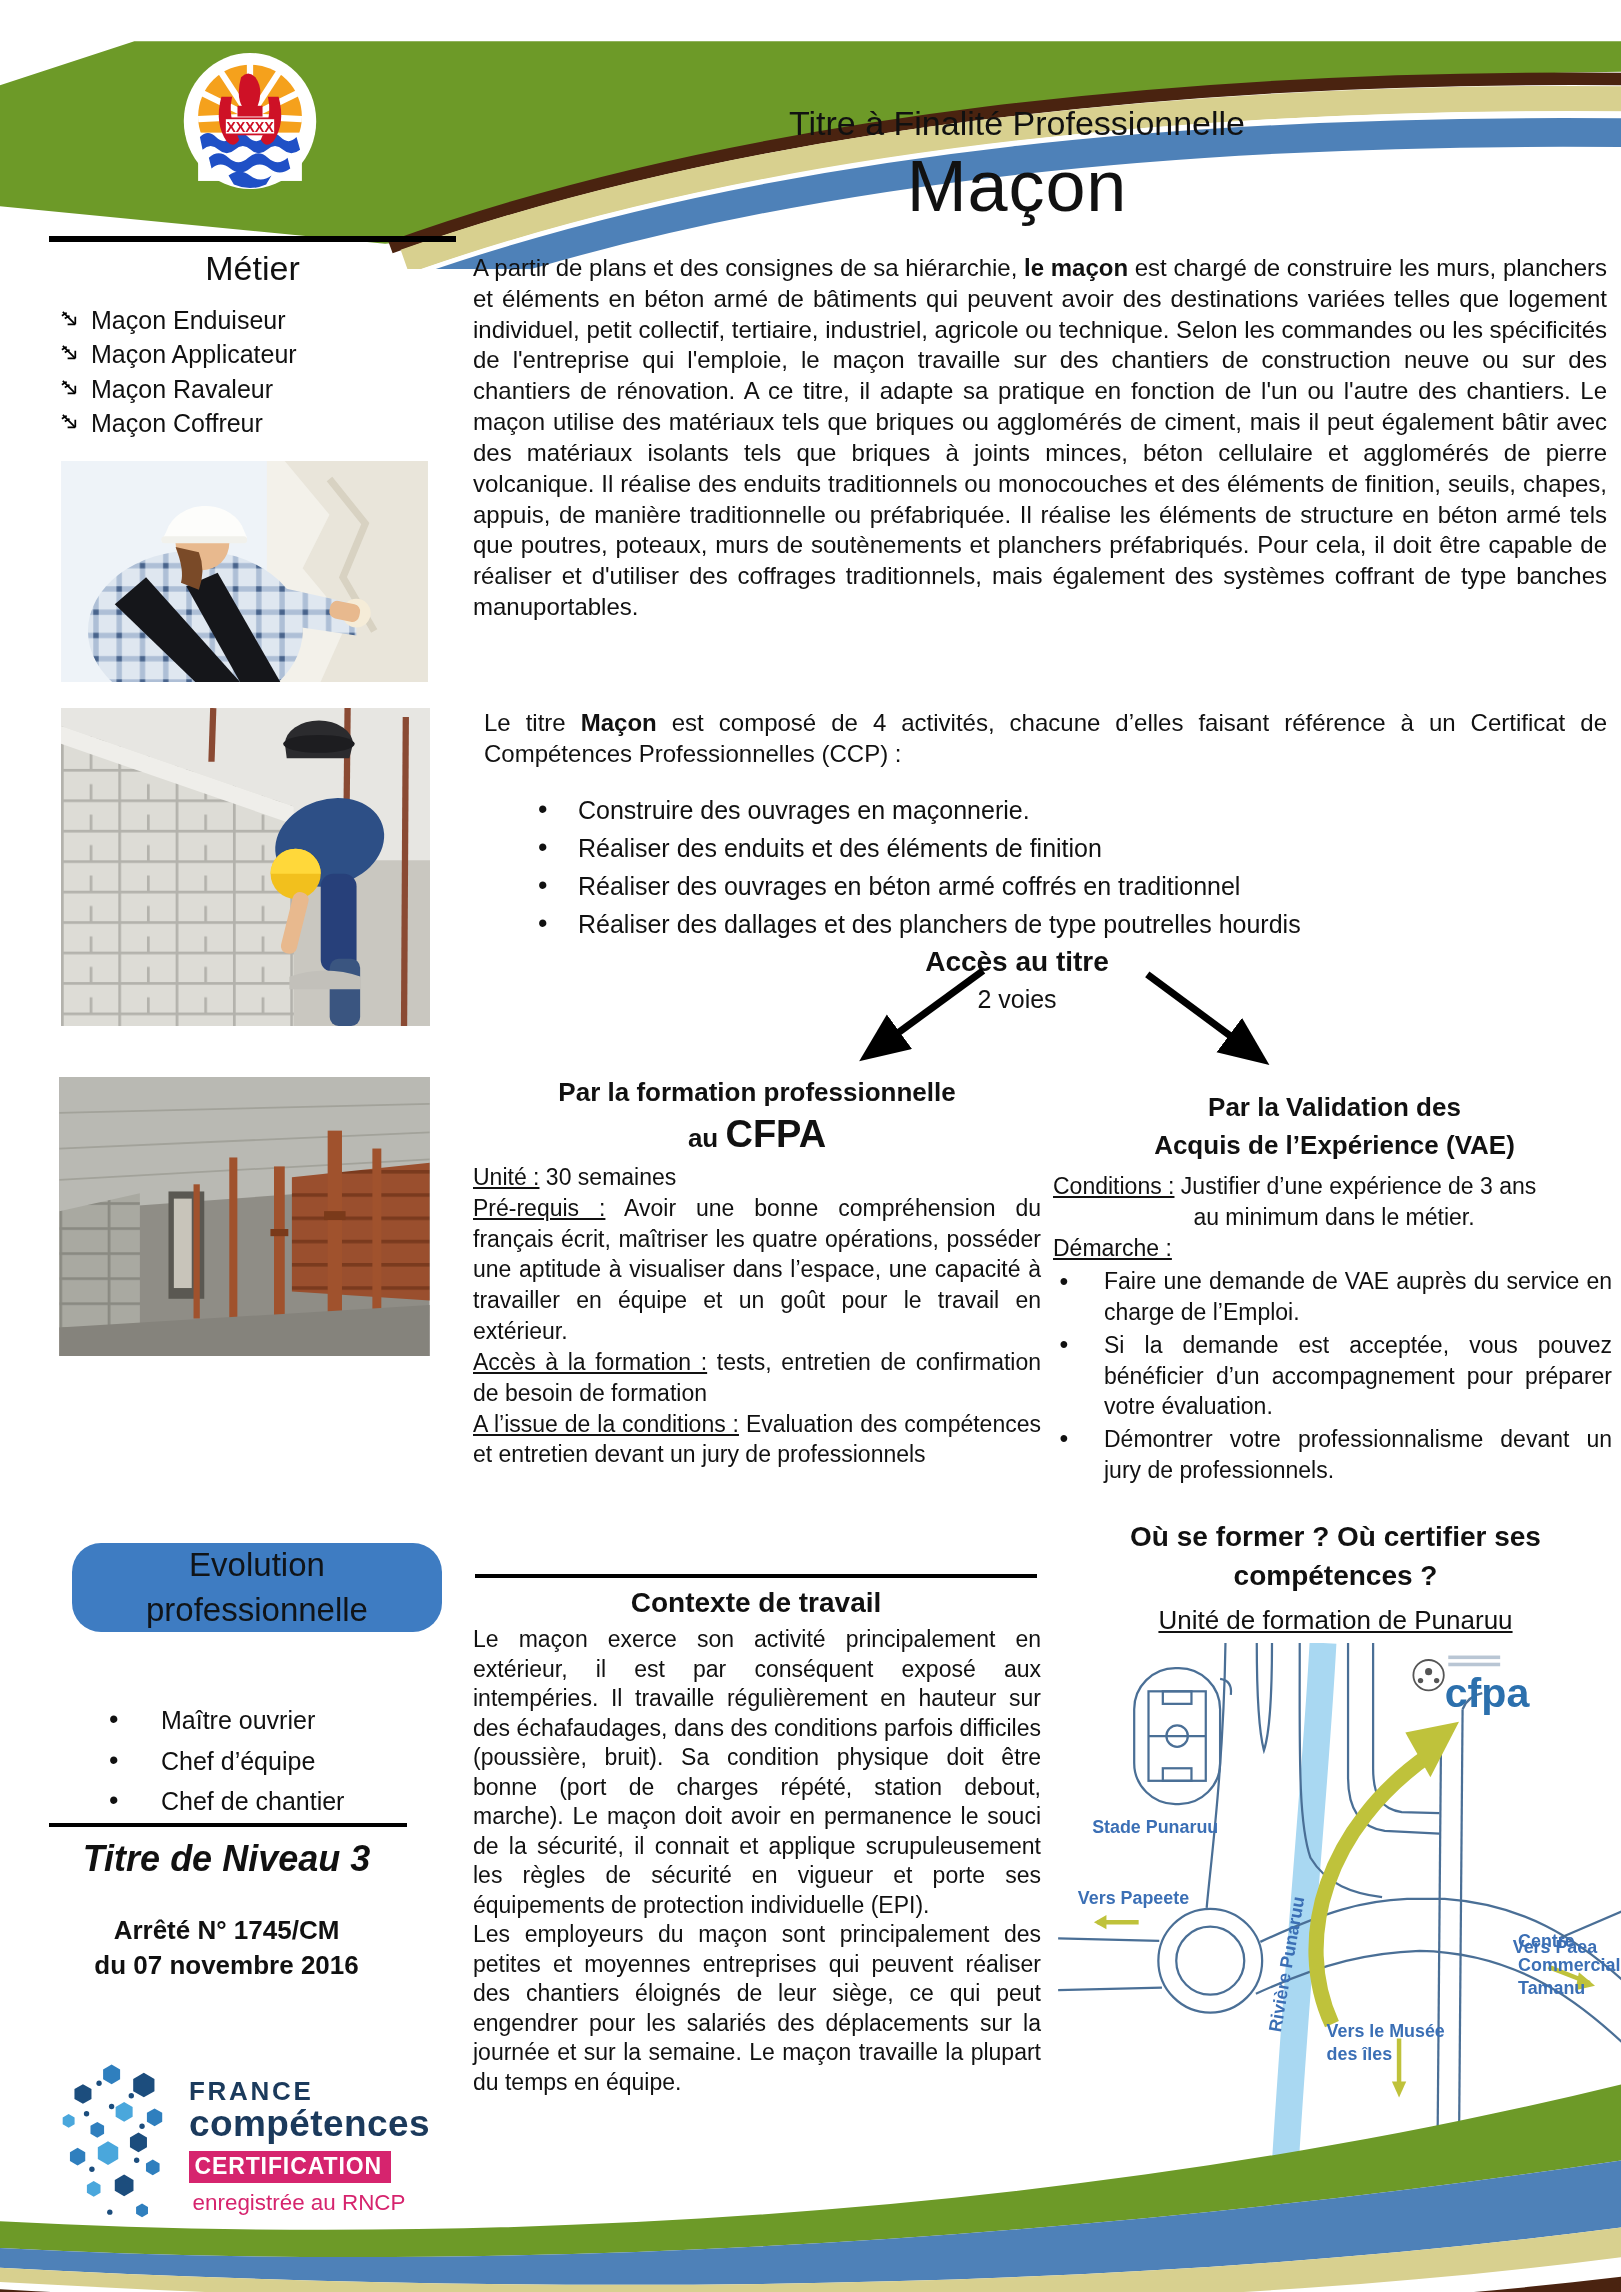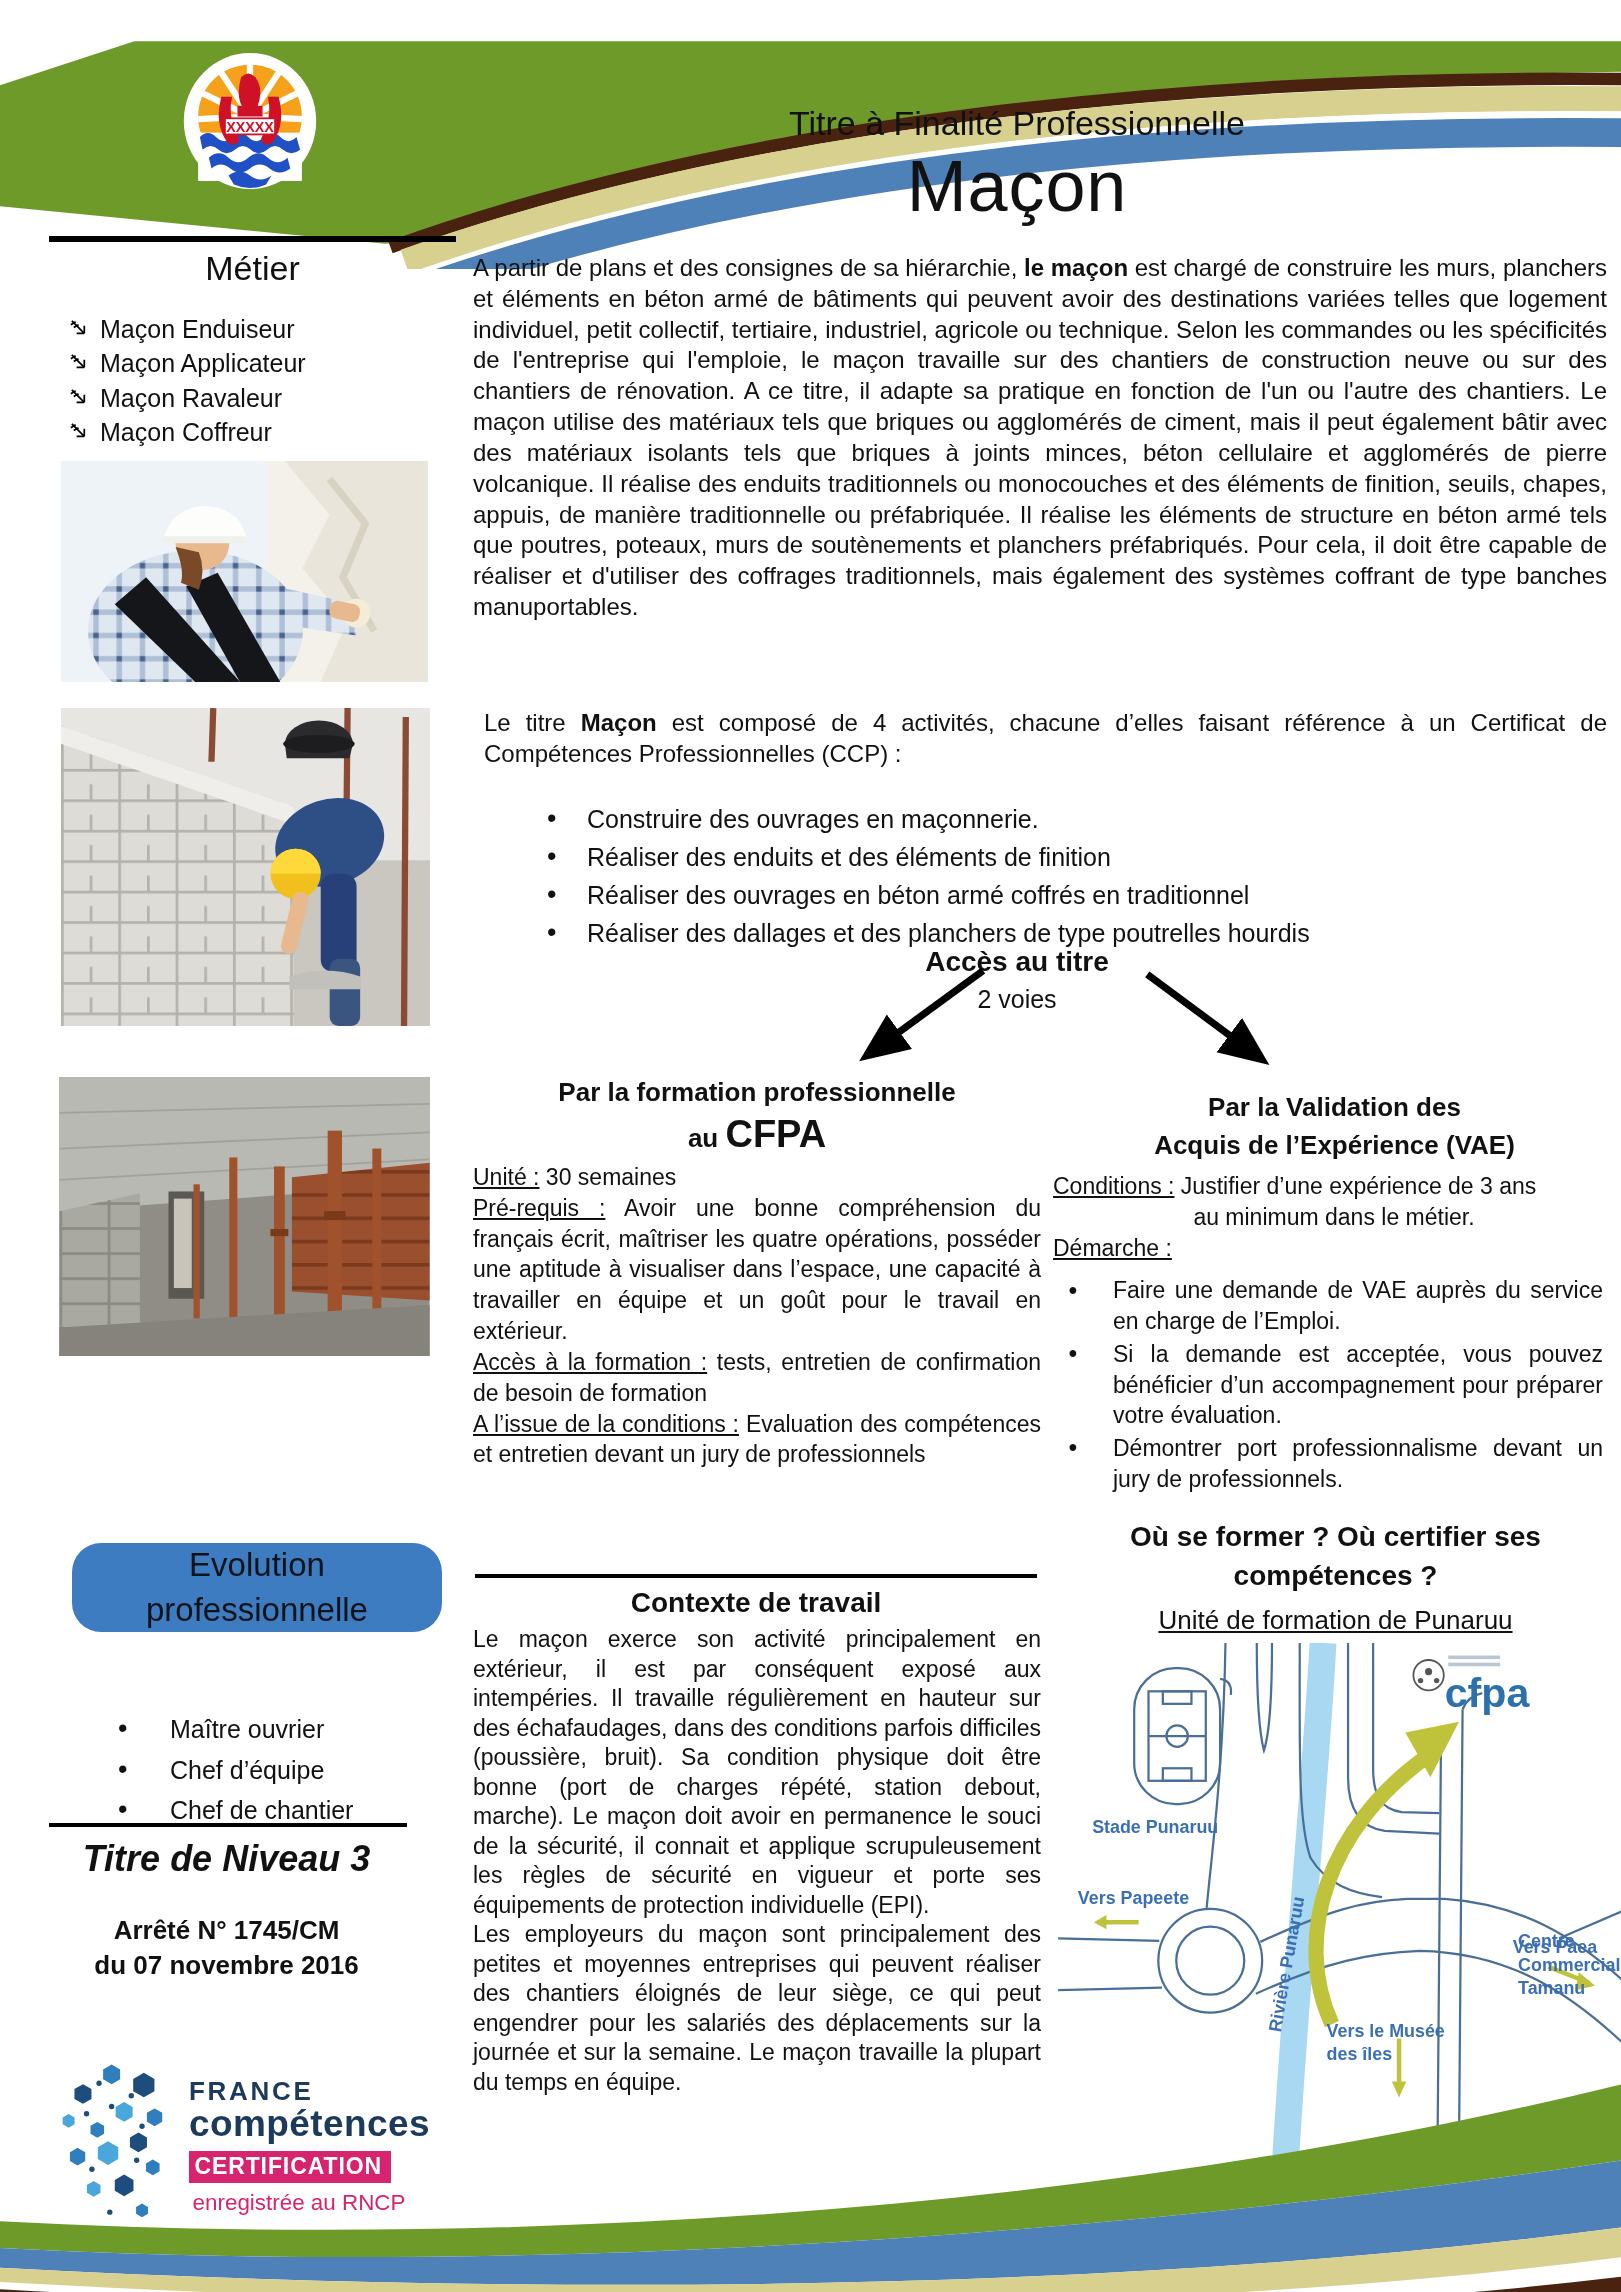--- a/index.html
+++ b/index.html
@@ -8,21 +8,21 @@
     --map-label-blue:#3b6fb5; --map-arrow-yellow:#bfc23b; --map-river:#a9d8f2; --map-road:#4a6f96;
   }
   html,body{margin:0;padding:0;background:#888;}
   .page{position:relative;width:1622px;height:2293px;background:#ffffff;overflow:hidden;
         font-family:"Liberation Sans", sans-serif;color:#111;}
   .abs{position:absolute;}
   .just{text-align:justify;}
   .u{text-decoration:underline;}
   .b{font-weight:bold;}
   p{margin:0;}
-  ul{margin:12px;padding:0;list-style:none;}
+  ul{margin:3px;padding:0;list-style:none;}
 
   .suptitle{left:466px;top:104px;width:1102px;font-size:34px;text-align:center;}
   .bigtitle{left:466px;top:145px;width:1102px;font-size:72px;text-align:center;letter-spacing:0.9px;}
 
   .metier-rule{left:49px;top:236px;width:407px;height:6.3px;background:#000;}
   .metier-title{left:49px;top:249px;width:407px;font-size:34px;text-align:center;}
   .metier-list{left:56px;top:303px;width:403px;font-size:25px;}
   .metier-list li{display:flex;align-items:center;gap:9px;margin-bottom:5.4px;}
   .metier-list svg{flex:0 0 auto;}
 
@@ -291,21 +291,21 @@
     <div>Par la Validation des</div>
     <div>Acquis de l’Expérience (VAE)</div>
   </div>
   <div class="abs vae-body">
     <p><span class="u">Conditions :</span><span> Justifier d’une expérience de 3 ans</span></p>
     <p class="cond2">au minimum dans le métier.</p>
     <p><span class="u">Démarche :</span></p>
     <ul class="vae-list">
       <li>Faire une demande de VAE auprès du service en charge de l’Emploi.</li>
       <li>Si la demande est acceptée, vous pouvez bénéficier d’un accompagnement pour préparer votre évaluation.</li>
-      <li>Démontrer port professionnalisme devant un jury de professionnels.</li>
+      <li>Démontrer votre professionnalisme devant un jury de professionnels.</li>
     </ul>
   </div>
 
   <div class="abs ctx-rule"></div>
   <div class="abs ctx-title">Contexte de travail</div>
   <div class="abs ctx-body">
     <p class="just">Le maçon exerce son activité principalement en extérieur, il est par conséquent exposé aux intempéries. Il travaille régulièrement en hauteur sur des échafaudages, dans des conditions parfois difficiles (poussière, bruit). Sa condition physique doit être bonne (port de charges répété, station debout, marche). Le maçon doit avoir en permanence le souci de la sécurité, il connait et applique scrupuleusement les règles de sécurité en vigueur et porte ses équipements de protection individuelle (EPI).</p>
     <p class="just">Les employeurs du maçon sont principalement des petites et moyennes entreprises qui peuvent réaliser des chantiers éloignés de leur siège, ce qui peut engendrer pour les salariés des déplacements sur la journée et sur la semaine. Le maçon travaille la plupart du temps en équipe.</p>
   </div>
 

